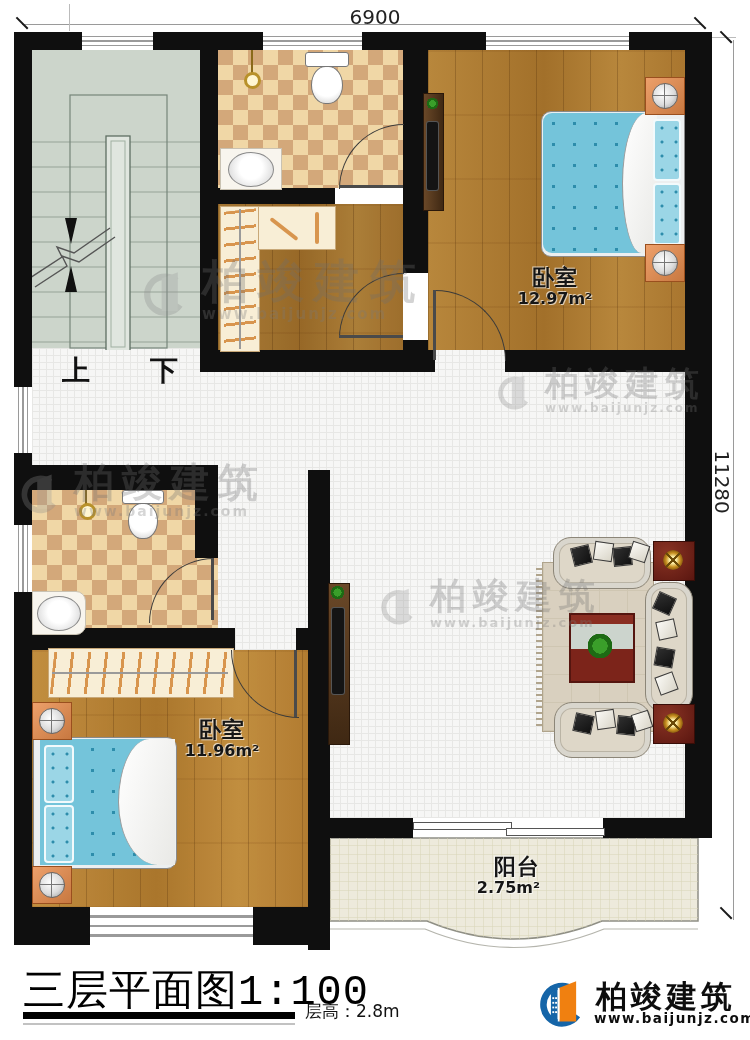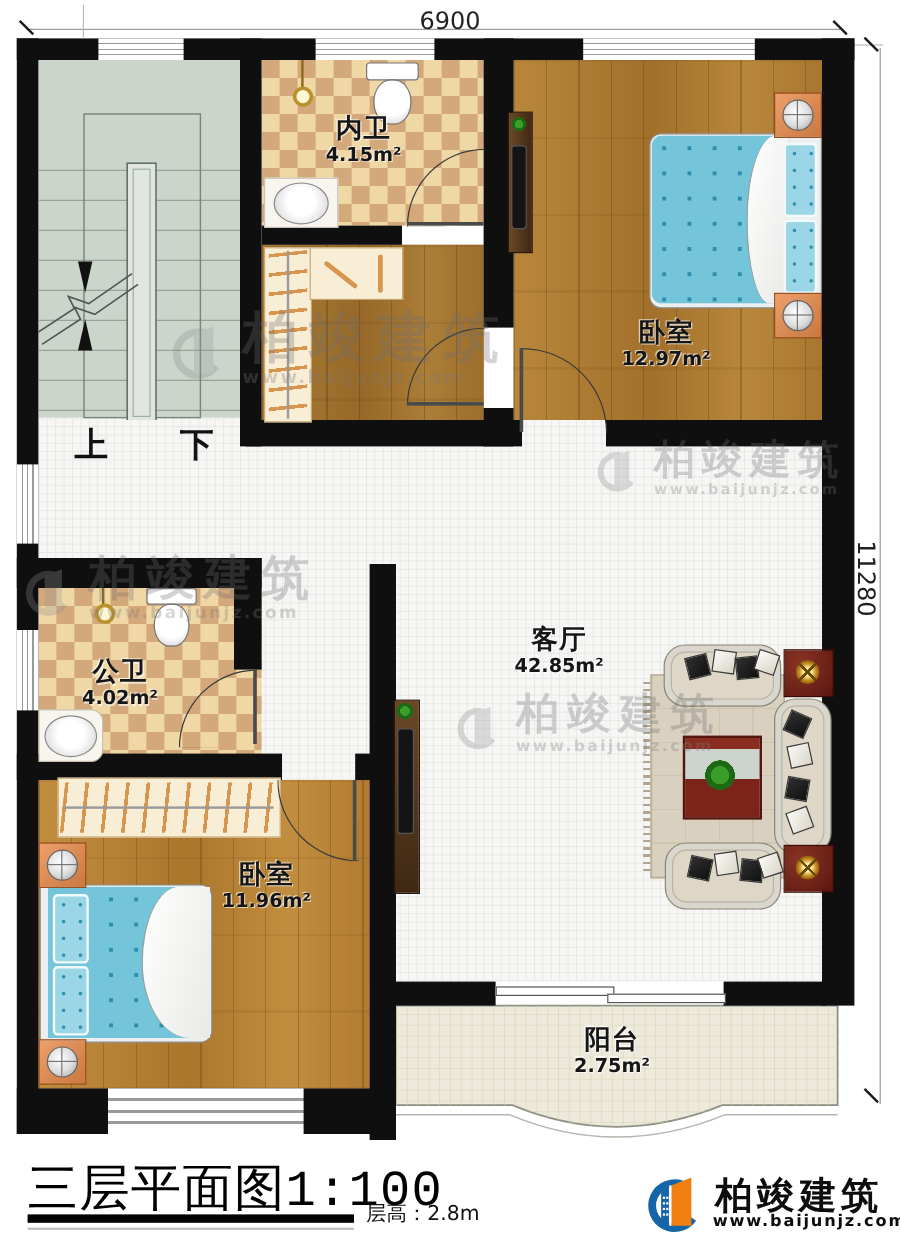--- a/index.html
+++ b/index.html
@@ -178,24 +178,20 @@
   <div class="stair-word" style="left:150px;top:352px;">下</div>
 
   <div class="tank" style="left:305px;top:52px;width:42px;height:13px;"></div>
   <div class="bowl" style="left:311px;top:66px;width:30px;height:36px;"></div>
   <div class="cord" style="left:251px;top:50px;width:1.5px;height:23px;"></div>
   <div class="pend" style="left:244px;top:72px;width:11px;height:11px;"></div>
   <div class="counter" style="left:220px;top:148px;width:60px;height:40px;"></div>
   <div class="basin" style="left:228px;top:152px;width:44px;height:33px;"></div>
   <div class="arc tl" style="left:339px;top:124px;width:64px;height:64px;"></div>
   <div class="leaf" style="left:339px;top:185px;width:64px;height:3px;"></div>
-  <div class="room-label" style="left:258px;top:96px;width:90px;">
-    <span class="room-name">内卫</span>
-    <span class="room-area">4.15m²</span>
-  </div>
 
   <div class="wardrobe" style="left:220px;top:206px;width:38px;height:144px;">
     <div class="hangers-v"></div>
     <div class="rod-v" style="left:18px;top:2px;height:140px;"></div>
   </div>
   <div class="wardrobe" style="left:258px;top:206px;width:76px;height:42px;">
     <div class="rod-h" style="left:8px;top:20px;width:34px;transform:rotate(38deg);background:#d8954e;height:4px;border-radius:2px;"></div>
     <div class="rod-v" style="left:56px;top:5px;height:32px;background:#d8954e;width:4px;border-radius:2px;"></div>
   </div>
   <div class="arc tl" style="left:339px;top:273px;width:64px;height:64px;"></div>
@@ -221,24 +217,20 @@
   </div>
 
   <div class="tank" style="left:122px;top:490px;width:40px;height:12px;"></div>
   <div class="bowl" style="left:128px;top:503px;width:28px;height:34px;"></div>
   <div class="cord" style="left:85px;top:490px;width:1.5px;height:14px;"></div>
   <div class="pend" style="left:79px;top:503px;width:11px;height:11px;"></div>
   <div class="counter" style="left:32px;top:591px;width:52px;height:42px;border-radius:0 10px 10px 0;"></div>
   <div class="basin" style="left:37px;top:596px;width:42px;height:33px;"></div>
   <div class="arc tl" style="left:149px;top:558px;width:64px;height:64px;"></div>
   <div class="leaf" style="left:211px;top:558px;width:3px;height:62px;"></div>
-  <div class="room-label" style="left:55px;top:549px;width:90px;">
-    <span class="room-name">公卫</span>
-    <span class="room-area">4.02m²</span>
-  </div>
 
   <div class="wardrobe" style="left:48px;top:648px;width:184px;height:48px;">
     <div class="hangers-h"></div>
     <div class="rod-h" style="left:3px;top:23px;width:176px;"></div>
   </div>
   <div class="bedframe" style="left:33px;top:737px;width:142px;height:130px;border-radius:0 10px 10px 0;"></div>
   <div class="mattress" style="left:40px;top:739px;width:134px;height:126px;border-radius:0 9px 9px 0;"></div>
   <div class="pillow" style="left:44px;top:745px;width:26px;height:54px;"></div>
   <div class="pillow" style="left:44px;top:805px;width:26px;height:54px;"></div>
   <div class="blanket" style="left:118px;top:739px;width:56px;height:126px;border-radius:55% 0 0 70%/50% 0 0 50%;"></div>
@@ -272,30 +264,26 @@
   <div class="cushion dark" style="left:574px;top:714px;width:17px;height:17px;transform:rotate(12deg);"></div>
   <div class="cushion lite" style="left:596px;top:710px;width:17px;height:17px;transform:rotate(-8deg);"></div>
   <div class="cushion dark" style="left:617px;top:716px;width:17px;height:17px;transform:rotate(6deg);"></div>
   <div class="cushion lite" style="left:633px;top:712px;width:16px;height:16px;transform:rotate(-18deg);"></div>
   <div class="ctable" style="left:569px;top:613px;width:62px;height:66px;"></div>
   <div class="plant" style="left:586px;top:632px;width:28px;height:28px;"></div>
   <div class="stable" style="left:653px;top:541px;width:40px;height:38px;"></div>
   <div class="glamp" style="left:663px;top:550px;width:20px;height:20px;"></div>
   <div class="stable" style="left:653px;top:704px;width:40px;height:38px;"></div>
   <div class="glamp" style="left:663px;top:713px;width:20px;height:20px;"></div>
-  <div class="room-label" style="left:400px;top:522px;width:132px;">
-    <span class="room-name">客厅</span>
-    <span class="room-area">42.85m²</span>
-  </div>
 
   <div class="abs" style="left:413px;top:822px;width:190px;height:14px;">
     <div class="abs" style="left:0;top:0;width:97px;height:6px;background:#fff;border:1px solid #555;"></div>
     <div class="abs" style="left:93px;top:6px;width:97px;height:6px;background:#fff;border:1px solid #555;"></div>
   </div>
-  <div class="room-label" style="left:455px;top:855px;width:110px;">
+  <div class="room-label" style="left:430px;top:855px;width:110px;text-align:right;">
     <span class="room-name">阳台</span>
     <span class="room-area">2.75m²</span>
   </div>
 
   <div class="wm" style="left:140px;top:258px;">
     <svg width="54" height="56" viewBox="0 0 60 62">
         <circle cx="28" cy="34" r="20" fill="none" stroke="#8a8a8a" stroke-width="7" stroke-dasharray="95 31" transform="rotate(35 28 34)"></circle>
         <polygon points="24,16 42,9 42,52 24,52" fill="#9a9a9a"></polygon>
       </svg>
     <div>

